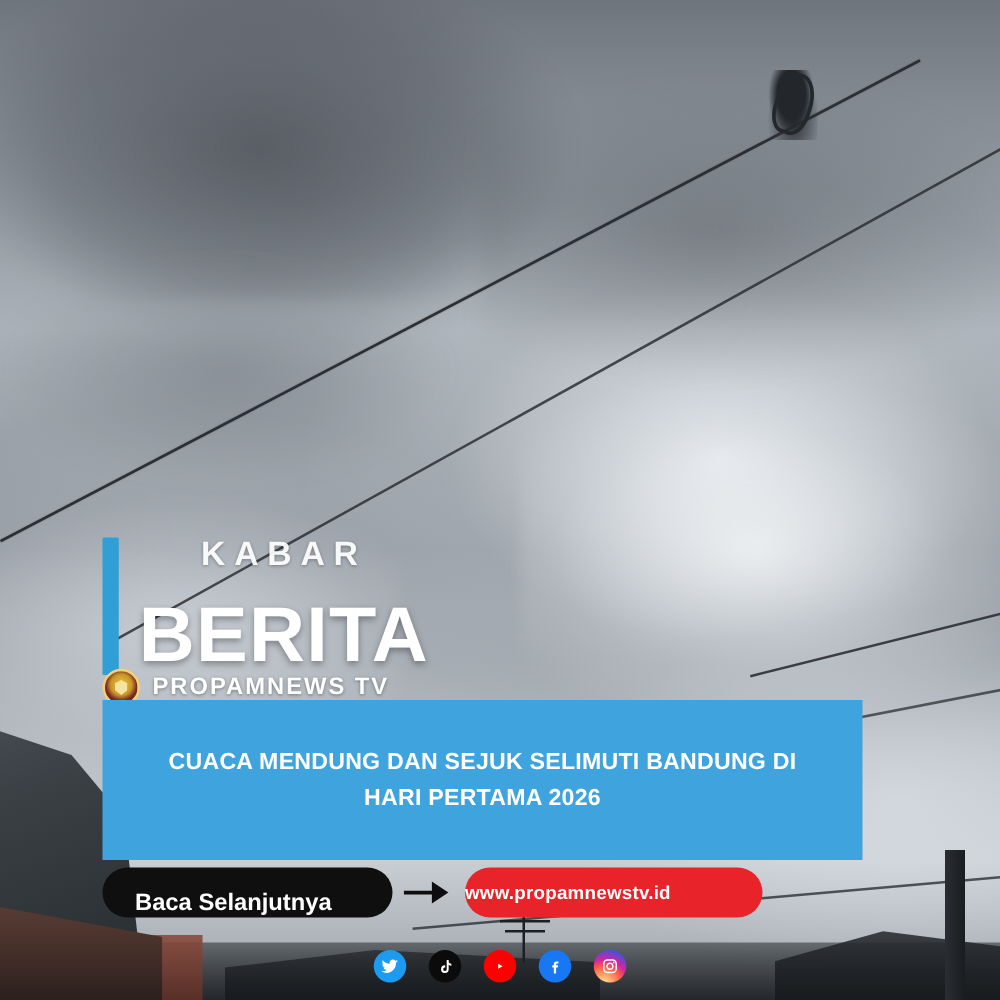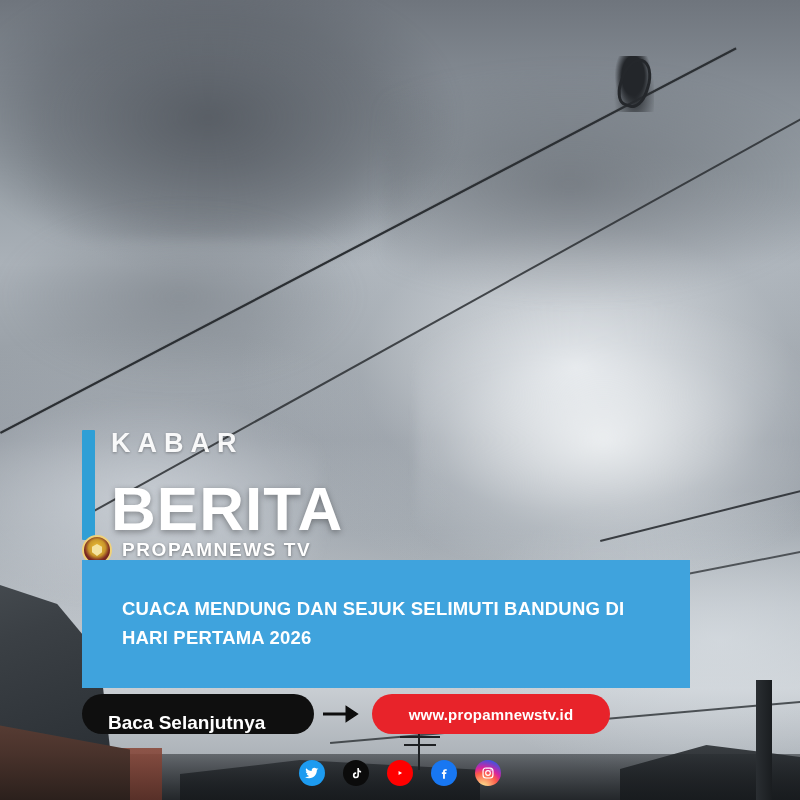--- a/index.html
+++ b/index.html
@@ -218,20 +218,21 @@
     justify-content: center;
   }
   .kabar-small {
     font-size: 27px;
     letter-spacing: 7px;
     color: #ffffff;
     font-weight: 600;
     line-height: 1;
     opacity: 0.92;
     text-shadow: 0 1px 3px rgba(0,0,0,0.35);
+    text-align: center;
   }
   .kabar-big {
     font-size: 62px;
     font-weight: 800;
     color: #ffffff;
     line-height: 1.02;
     letter-spacing: 1px;
     margin-top: 20px;
     text-shadow: 0 2px 6px rgba(0,0,0,0.35);
   }
@@ -278,20 +279,21 @@
     display: flex;
     align-items: center;
     justify-content: center;
     padding: 0 40px;
     box-sizing: border-box;
   }
   .headline-text {
     color: #ffffff;
     font-size: 18.5px;
     font-weight: 600;
+    text-align: center;
     line-height: 1.55;
     letter-spacing: 0.2px;
   }
 
   .cta-row {
     position: absolute;
     left: 82px; top: 694px;
     width: 608px; height: 40px;
     display: flex;
     align-items: center;
@@ -319,21 +321,20 @@
   }
   .url-pill {
     width: 238px; height: 40px;
     background: #e8232a;
     border-radius: 20px;
     color: #ffffff;
     font-size: 15px;
     font-weight: 600;
     display: flex;
     align-items: center;
-    justify-content: center;
     letter-spacing: 0.2px;
   }
 
   .social-row {
     position: absolute;
     left: 0; right: 0; bottom: 14px;
     display: flex;
     justify-content: center;
     gap: 18px;
   }

